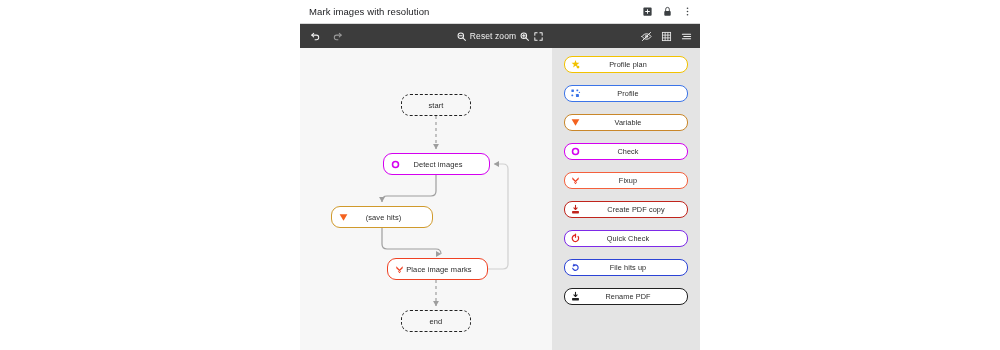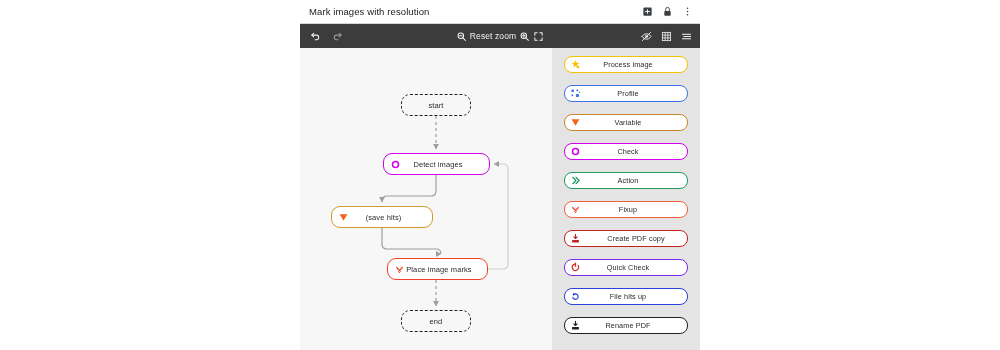--- a/index.html
+++ b/index.html
@@ -306,21 +306,21 @@
 
     <div class="palette">
 
       <div class="pal-item" style="border-color:#f2c200;">
         <span class="pal-icon">
           <svg viewBox="0 0 24 24" width="11" height="11">
             <path d="M12 2 L14.2 8.4 L20.6 8.4 L15.4 12.3 L17.3 18.6 L12 14.8 L6.7 18.6 L8.6 12.3 L3.4 8.4 L9.8 8.4 Z" fill="#f2c200"></path>
             <circle cx="17.5" cy="17.5" r="3" fill="#f2c200"></circle>
           </svg>
         </span>
-        <span class="pal-label">Process image</span>
+        <span class="pal-label">Profile plan</span>
       </div>
 
       <div class="pal-item" style="border-color:#3b74e8;">
         <span class="pal-icon">
           <svg viewBox="0 0 24 24" width="11" height="11" fill="#3b74e8">
             <rect x="3" y="3" width="5.5" height="5.5" rx="1"></rect>
             <rect x="14" y="3" width="4" height="4" rx="1"></rect>
             <rect x="3" y="14" width="4" height="4" rx="1"></rect>
             <rect x="13" y="13" width="6.5" height="6.5" rx="1"></rect>
             <rect x="19" y="8" width="3" height="3" rx="1"></rect>
@@ -340,29 +340,20 @@
 
       <div class="pal-item" style="border-color:#d400f0;">
         <span class="pal-icon">
           <svg viewBox="0 0 24 24" width="11" height="11" fill="none" stroke="#d400f0" stroke-width="3.4">
             <circle cx="12" cy="12" r="6.5"></circle>
           </svg>
         </span>
         <span class="pal-label">Check</span>
       </div>
 
-      <div class="pal-item" style="border-color:#1f9a5f;">
-        <span class="pal-icon">
-          <svg viewBox="0 0 24 24" width="11" height="11" fill="none" stroke="#1f9a5f" stroke-width="2.6" stroke-linecap="round" stroke-linejoin="round">
-            <polyline points="6,5 13,12 6,19"></polyline>
-              <polyline points="13,5 20,12 13,19"></polyline>
-          </svg>
-        </span>
-        <span class="pal-label">Action</span>
-      </div>
 
       <div class="pal-item" style="border-color:#f4603c;">
         <span class="pal-icon">
           <svg viewBox="0 0 24 24" width="11" height="11">
             <path d="M5 5 L12 12 L19 5 L19 9 L12 16 L5 9 Z" fill="#ef4123"></path>
             <path d="M9 14 L12 17.5 L15 14 L15 16.5 L12 20 L9 16.5 Z" fill="#ef4123"></path>
           </svg>
         </span>
         <span class="pal-label">Fixup</span>
       </div>

